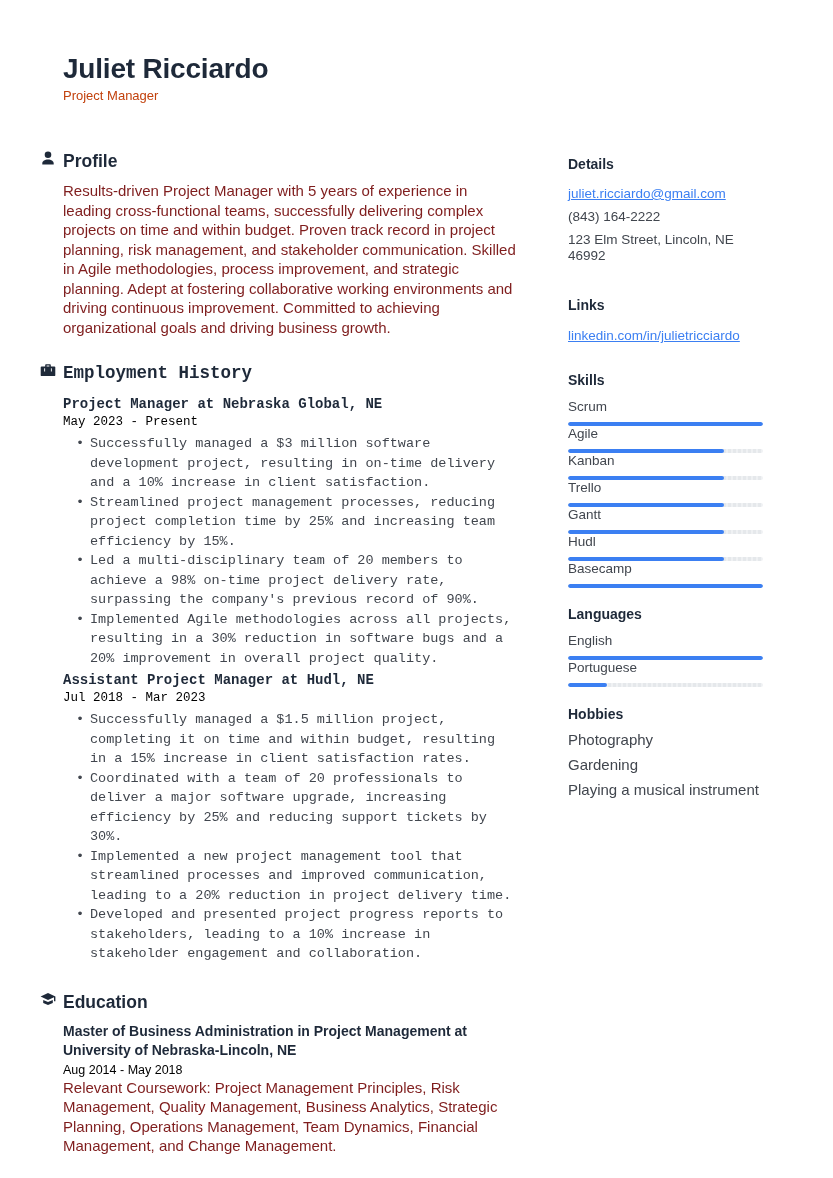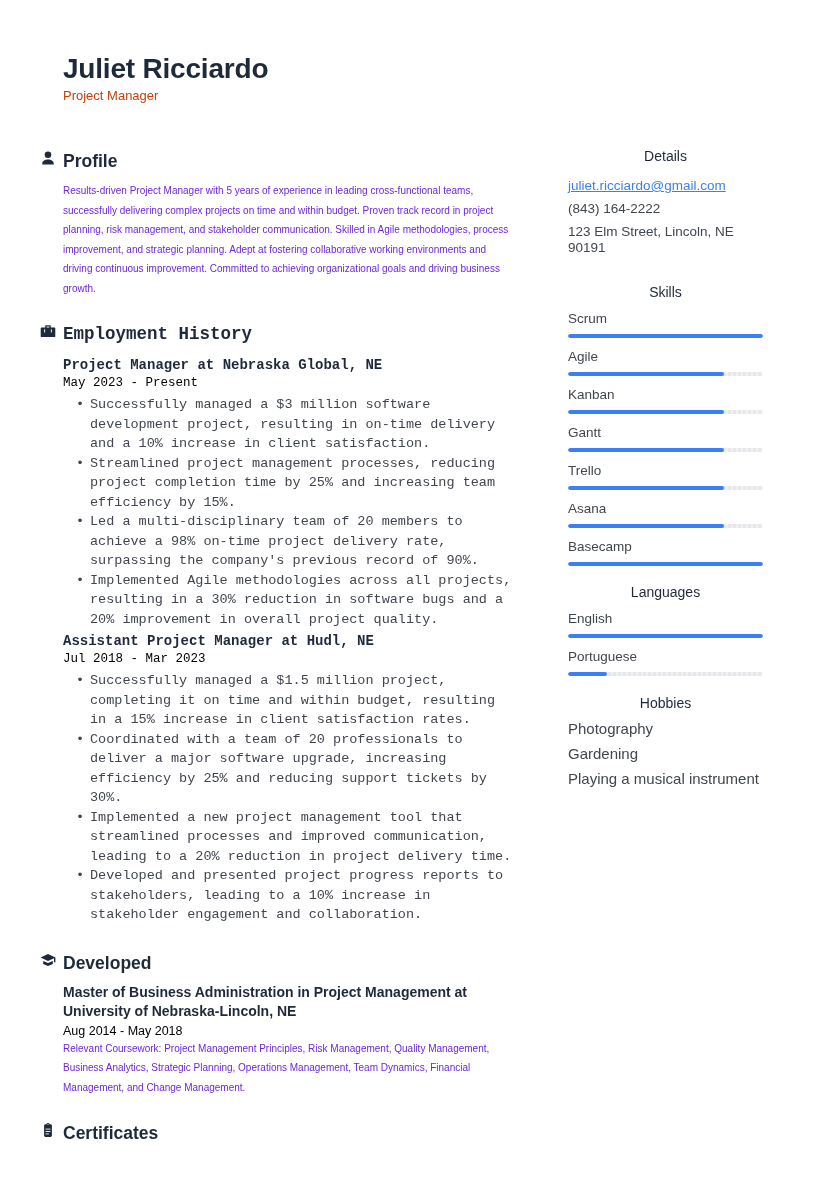--- a/index.html
+++ b/index.html
@@ -39,21 +39,21 @@
     display: flex; align-items: flex-start;
   }
   .sec-employment h2.sec-head { margin-bottom: 11px; }
   h2.sec-head .ic {
     width: 16px; height: 16px; margin-left: -23px; margin-right: 7px;
     display: inline-flex; flex: 0 0 16px;
   }
   h2.sec-head .ic svg { width: 16px; height: 16px; fill: #1e2939; }
 
   p.body-text {
-    margin: 0; font-size: 10px; line-height: 19.5px; color: #6d28d9;
+    margin: 0; font-size: 15px; line-height: 19.5px; color: #7f1d1d;
   }
 
   .job { margin-bottom: 3px; }
   h3.item-title {
     margin: 0; font-size: 14px; line-height: 18px;
     font-weight: bold; color: #1e2939;
   }
   .dates { margin-top: 2px; font-size: 12.5px; line-height: 15px; color: #000000; }
   ul.bullets { margin: 4px 0 0 0; padding: 0; list-style: none; }
   ul.bullets li {
@@ -61,40 +61,40 @@
     font-size: 13.5px; line-height: 19.5px; color: #41464e;
   }
   ul.bullets li::before {
     content: "\2022"; position: absolute; left: 13px; color: #41464e;
   }
   .edu-desc { margin-top: 6px; }
   .sec-education h3.item-title { line-height: 19.5px; }
 
   
   h3.side-head {
-    margin: 0 0 13px 0; font-size: 14px; line-height: 18px;
-    font-weight: normal; color: #1e2939; text-align: center;
+    margin: 8px 0 13px 0; font-size: 14px; line-height: 18px;
+    font-weight: bold; color: #1e2939;
   }
   .side-details .line {
     font-size: 13.5px; line-height: 16px; color: #41464e; margin-bottom: 7px;
   }
   a.link {
     color: #3b7ff2; text-decoration: underline;
     font-size: 13.5px; line-height: 16px; display: inline-block;
   }
   .side-links   { margin-top: 32px; }
   .side-links h3.side-head { margin-bottom: 12px; }
   .side-skills  { margin-top: 27px; }
   .side-skills h3.side-head { margin-bottom: 10px; }
   .side-langs   { margin-top: 17px; }
   .side-langs h3.side-head { margin-bottom: 10px; }
   .side-hobbies { margin-top: 18px; }
   .side-hobbies h3.side-head { margin-bottom: 9px; }
 
-  .meter { margin-bottom: 11px; }
+  .meter { margin-bottom: 0; }
   .meter .label { font-size: 13.5px; line-height: 16px; color: #41464e; }
   .meter .bar {
     margin-top: 7px; height: 4px; border-radius: 2px;
     background: repeating-linear-gradient(90deg, #e5e8eb 0 3px, #eff1f3 3px 5px);
     overflow: hidden; width: 195px;
   }
   .meter .bar-fill { height: 4px; border-radius: 2px; background: #3b7ff2; }
 
   .hobby { font-size: 15px; line-height: 16px; color: #41464e; margin-bottom: 9px; }
 </style>
@@ -168,21 +168,21 @@
         </div>
       </section>
 
       <section class="sec-education">
         <h2 class="sec-head">
           <span class="ic">
             <svg viewBox="0 0 16 16">
                 <path d="M8 2.1.6 5.5 8 8.9l6-2.7v4h1.4v-4.7L8 2.1zM3.2 8.9v3L8 14.1l4.8-2.2v-3L8 11.1 3.2 8.9z"></path>
               </svg>
           </span>
-          <span>Developed</span>
+          <span>Education</span>
         </h2>
         <div>
           <h3 class="item-title">Master of Business Administration in Project Management at University of Nebraska-Lincoln, NE</h3>
           <div class="dates">Aug 2014 - May 2018</div>
           <p class="body-text edu-desc">Relevant Coursework: Project Management Principles, Risk Management, Quality Management, Business Analytics, Strategic Planning, Operations Management, Team Dynamics, Financial Management, and Change Management.</p>
         </div>
       </section>
 
       <section class="sec-certificates">
         <h2 class="sec-head">
@@ -201,23 +201,27 @@
     </div>
 
     <aside class="sidebar">
 
       <div class="side-details">
         <h3 class="side-head">Details</h3>
         <div class="line">
           <a href="#" class="link">juliet.ricciardo@gmail.com</a>
         </div>
         <div class="line">(843) 164-2222</div>
-        <div class="line">123 Elm Street, Lincoln, NE 90191</div>
-      </div>
-
+        <div class="line">123 Elm Street, Lincoln, NE 46992</div>
+      </div>
+
+      <div class="side-links">
+        <h3 class="side-head">Links</h3>
+        <a href="#" class="link">linkedin.com/in/julietricciardo</a>
+      </div>
 
       <div class="side-skills">
         <h3 class="side-head">Skills</h3>
         <div>
 
             <div class="meter">
               <div class="label">Scrum</div>
               <div class="bar">
                 <div class="bar-fill" style="width: 100%;"></div>
               </div>
@@ -231,35 +235,35 @@
             </div>
 
             <div class="meter">
               <div class="label">Kanban</div>
               <div class="bar">
                 <div class="bar-fill" style="width: 80%;"></div>
               </div>
             </div>
 
             <div class="meter">
+              <div class="label">Trello</div>
+              <div class="bar">
+                <div class="bar-fill" style="width: 80%;"></div>
+              </div>
+            </div>
+
+            <div class="meter">
               <div class="label">Gantt</div>
               <div class="bar">
                 <div class="bar-fill" style="width: 80%;"></div>
               </div>
             </div>
 
             <div class="meter">
-              <div class="label">Trello</div>
-              <div class="bar">
-                <div class="bar-fill" style="width: 80%;"></div>
-              </div>
-            </div>
-
-            <div class="meter">
-              <div class="label">Asana</div>
+              <div class="label">Hudl</div>
               <div class="bar">
                 <div class="bar-fill" style="width: 80%;"></div>
               </div>
             </div>
 
             <div class="meter">
               <div class="label">Basecamp</div>
               <div class="bar">
                 <div class="bar-fill" style="width: 100%;"></div>
               </div>

